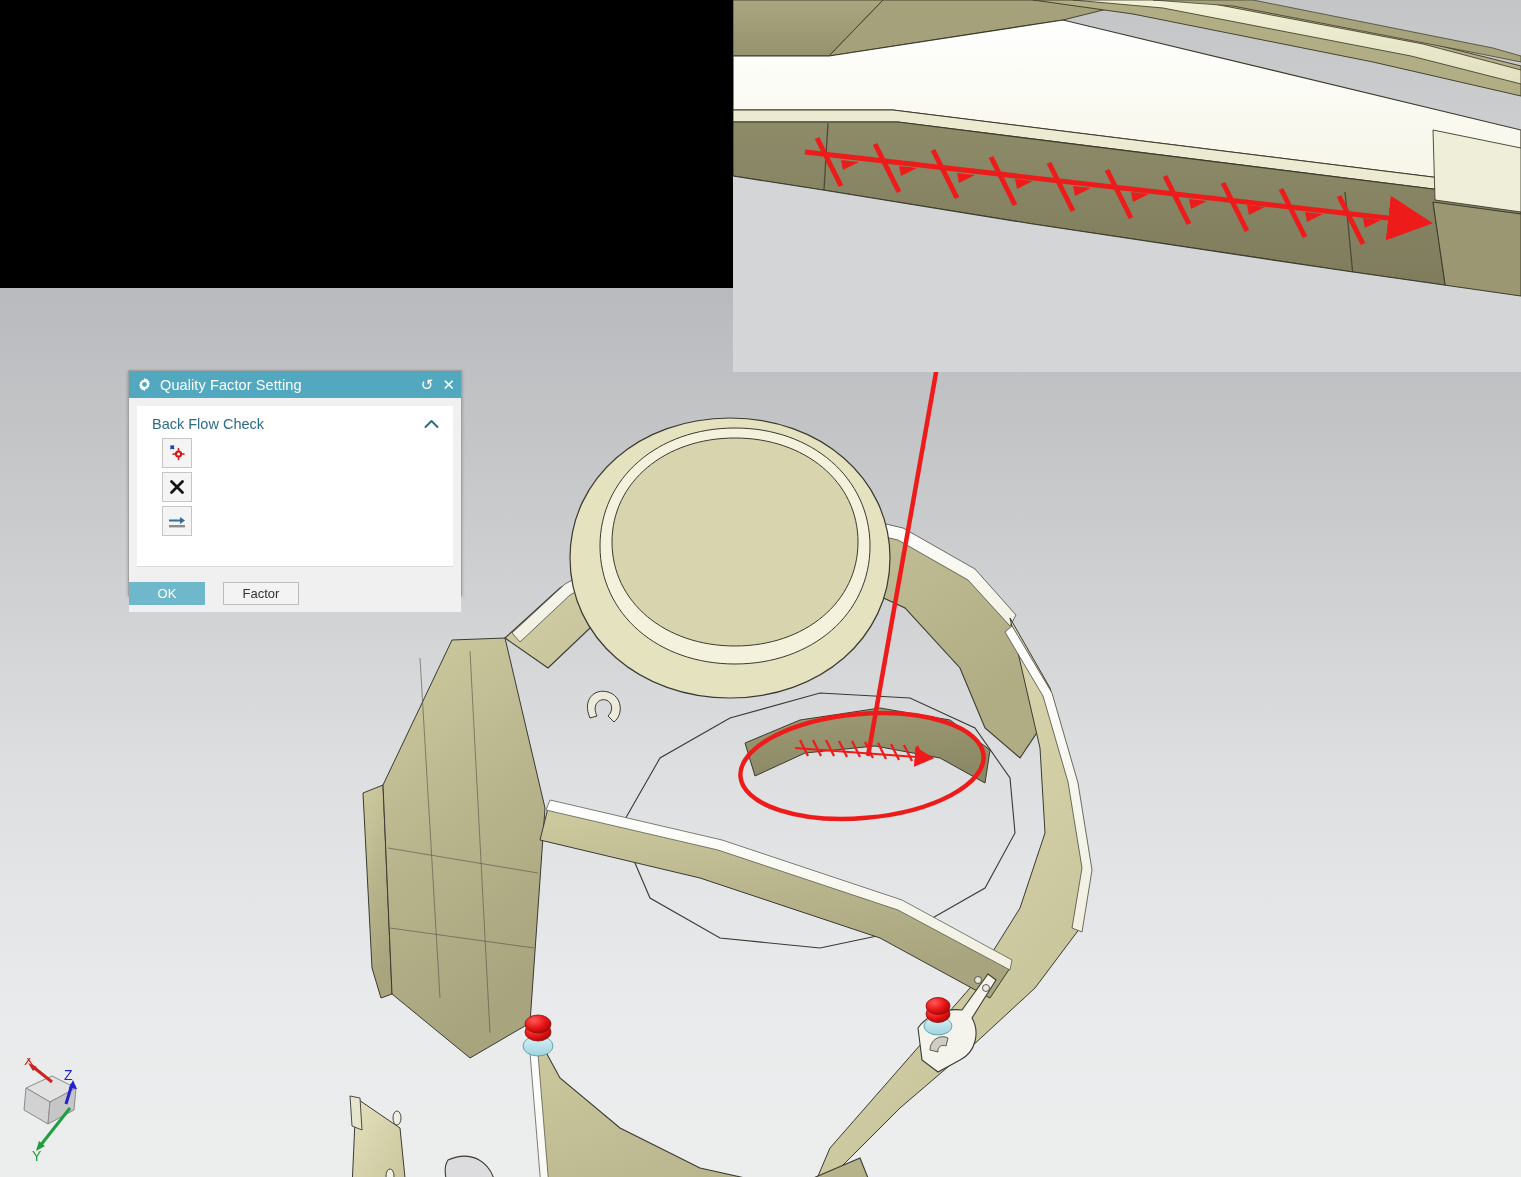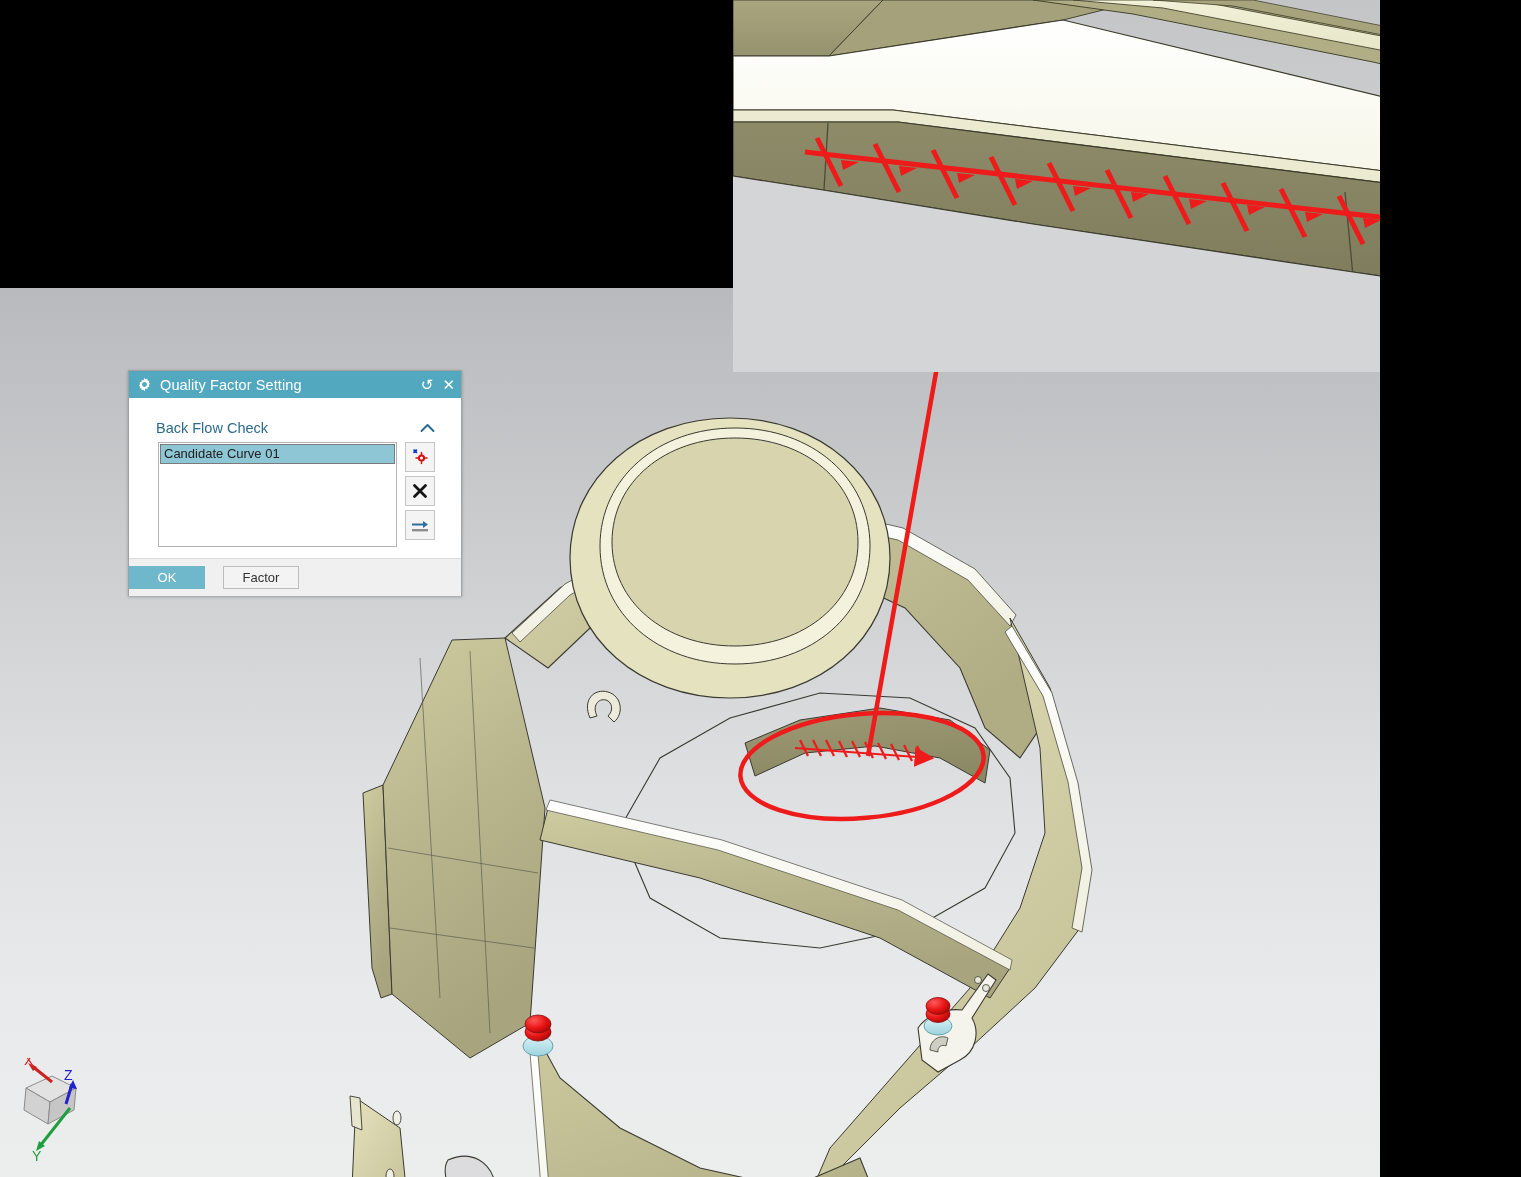--- a/index.html
+++ b/index.html
@@ -5,21 +5,21 @@
   html, body {
     margin: 0;
     padding: 0;
     background: #000;
   }
   body {
     font-family: "Liberation Sans", sans-serif;
   }
   #app {
     position: relative;
-    width: 1380px;
+    width: 1521px;
     height: 1177px;
     overflow: hidden;
     background: #000000;
   }
 
   
   #viewport {
     position: absolute;
     left: 0;
     top: 288px;
@@ -91,22 +91,22 @@
   .title-btn {
     color: #ffffff;
     font-size: 15px;
     line-height: 1;
     margin-left: 9px;
     cursor: pointer;
     user-select: none;
   }
   #dialog-body {
     background: #ffffff;
-    margin: 0;
-    padding: 16px;
+    margin: 8px;
+    padding: 4px;
     height: 161px;
     box-sizing: border-box;
     position: relative;
     border-bottom: 1px solid #dcdcdc;
   }
   #section-header {
     display: flex;
     align-items: center;
     height: 28px;
     padding: 0 10px 0 11px;
@@ -476,23 +476,20 @@
         <span id="section-title">Back Flow Check</span>
         <span id="section-chevron">
           <svg width="15" height="10" viewBox="0 0 15 10" aria-hidden="true">
             <path d="M1.5,8 L7.5,2 L13.5,8" fill="none" stroke="#2c6b8c" stroke-width="2" stroke-linecap="round" stroke-linejoin="round"></path>
           </svg>
         </span>
       </div>
 
       <div id="list-row">
 
-        <div id="curve-list">
-          <div class="list-item">Candidate Curve 01</div>
-        </div>
 
         <div id="side-buttons">
 
           <div class="side-btn">
             <svg width="18" height="18" viewBox="0 0 18 18" aria-hidden="true">
               <path d="M3,2 L5.5,4.5 M5.5,2 L3,4.5" stroke="#1335cc" stroke-width="1.6" stroke-linecap="round"></path>
               <circle cx="4.2" cy="3.2" r="1.6" fill="#1335cc"></circle>
               <circle cx="10.5" cy="10" r="3.6" fill="#d81313"></circle>
               <path d="M10.5,4.5 L10.5,15.5 M5,10 L16,10" stroke="#d81313" stroke-width="1.5" stroke-linecap="round"></path>
               <circle cx="10.5" cy="10" r="1.5" fill="#ffffff"></circle>

